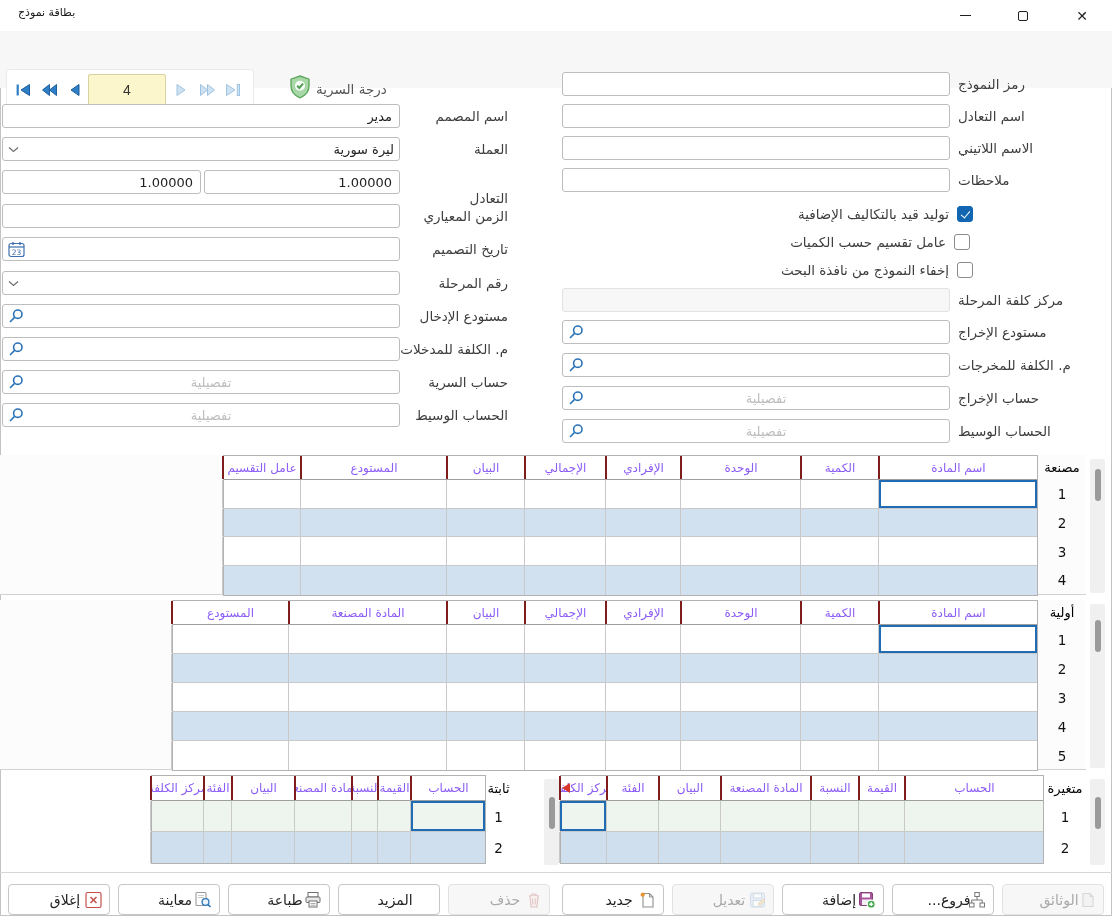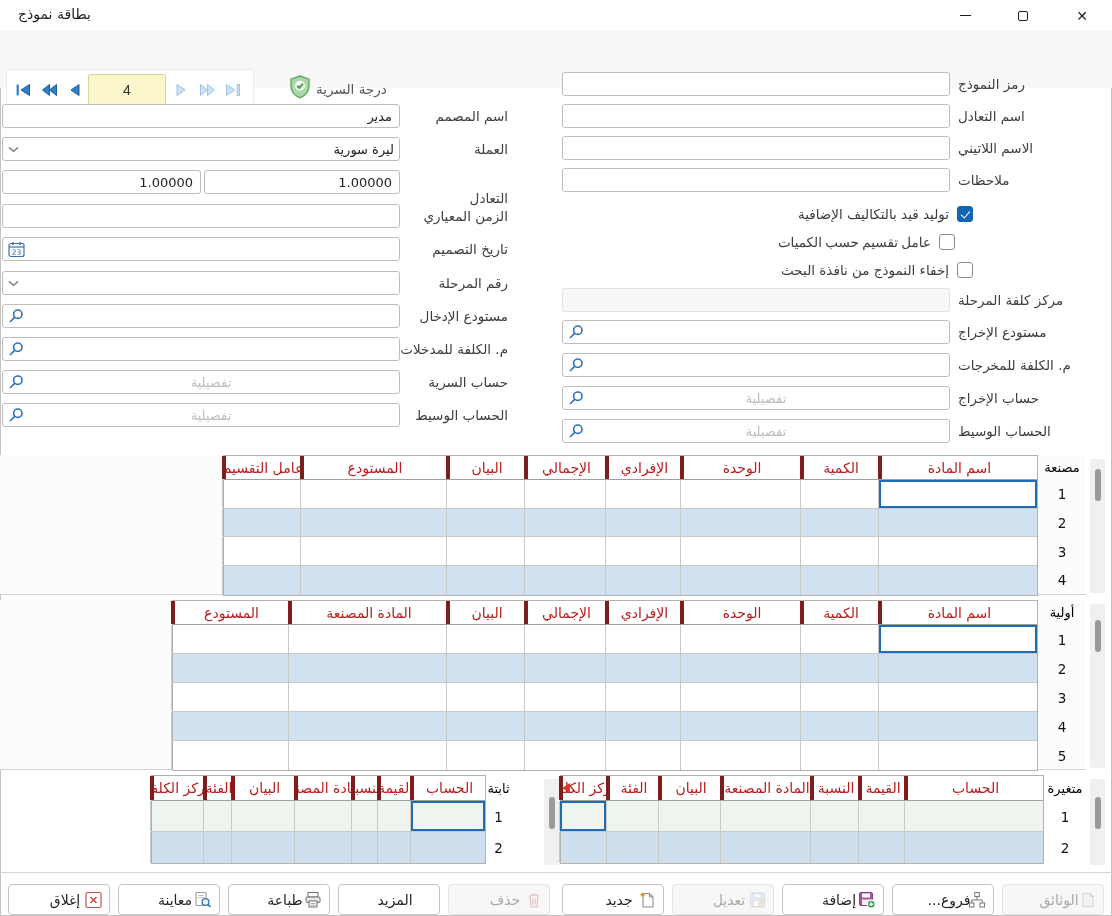--- a/index.html
+++ b/index.html
@@ -2,21 +2,21 @@
 <html lang="ar"><head>
 <meta charset="utf-8">
 <style>
   *{margin:0;padding:0;box-sizing:border-box}
   html,body{background:#ddd}
   body{font-family:"DejaVu Sans",sans-serif}
   .win{position:relative;width:1112px;height:916px;background:#fff;overflow:hidden;box-shadow:inset 0 0 0 1px #c3c3c3}
 
   
   .titlebar{position:absolute;left:0;top:0;width:100%;height:31px;background:#fff}
-  .title{position:absolute;left:18px;top:6px;font-size:14px;color:#1b1b1b;direction:rtl;white-space:nowrap}
+  .title{position:absolute;left:18px;top:6px;font-size:11px;color:#1b1b1b;direction:rtl;white-space:nowrap}
   .winbtn{position:absolute;top:0;width:46px;height:31px;display:flex;align-items:center;justify-content:center;color:#1f1f1f}
   .winbtn .bar{width:11px;height:1.4px;background:#1f1f1f}
   .winbtn .sq{width:10px;height:10px;border:1.3px solid #1f1f1f;border-radius:2px}
   .winbtn .x{font-size:14px;line-height:1}
 
   
   .toolstrip{position:absolute;left:0;top:31px;width:100%;height:57px;background:#f7f7f7}
   .recnav{position:absolute;left:6px;top:38px;width:248px;height:41px;background:#fff;border:1px solid #ebebeb;border-radius:3px}
   .navb{position:absolute;top:8px;width:24px;height:24px;display:flex;align-items:center;justify-content:center;cursor:default}
   .recno{position:absolute;left:81px;top:4px;width:78px;height:32px;background:#fbf6cb;border:1px solid #d9d2a2;text-align:center;font-size:14px;color:#333;border-radius:2px}
@@ -37,21 +37,21 @@
   .cbbox.checked{background:#1266b1;border-color:#1266b1}
   .cbbox.checked::after{content:"";position:absolute;left:5px;top:2px;width:4px;height:8px;border:solid #fff;border-width:0 1.8px 1.8px 0;transform:rotate(40deg)}
   .cblabel{font-size:13.5px;color:#3d3d3d;white-space:nowrap}
 
   
   .tpanel{position:absolute;background:#fcfcfc;border-bottom:1px solid #d2d2d2}
   .tcorner{position:absolute;display:flex;align-items:center;justify-content:center;font-size:13px;color:#000;direction:rtl;white-space:nowrap}
   .trownum{position:absolute;display:flex;align-items:center;justify-content:center;font-size:13.5px;color:#111}
   .tgrid{position:absolute;border:1px solid #b2b2b2;background:#fff}
   .thead{display:flex;direction:rtl;border-bottom:1px solid #9e9e9e;background:#fff}
-  .thcell{flex:none;display:flex;align-items:center;justify-content:center;font-size:14px;color:#b91c1c;overflow:hidden;white-space:nowrap;border-left:4px solid #7f1d1d;direction:rtl}
+  .thcell{flex:none;display:flex;align-items:center;justify-content:center;font-size:12px;color:#8b5cf6;overflow:hidden;white-space:nowrap;border-left:2px solid #7f1d1d;direction:rtl}
   .trow{display:flex;direction:rtl;border-bottom:1px solid #c9c9c9}
   .trow.last{border-bottom:none}
   .tcell{flex:none;height:100%;border-left:1px solid #c9c9c9}
   .tcell.focus{box-shadow:inset 0 0 0 2px #1f6cb4}
   .vscroll{position:absolute;width:15px;background:#f0f0f0;border-radius:2px}
   .vthumb{position:absolute;left:4.5px;width:6px;background:#9a9a9a;border-radius:3px}
   .redmark{position:absolute;width:0;height:0;border-top:5px solid transparent;border-bottom:5px solid transparent;border-right:8px solid #d8392c}
 
   
   .fdiv{position:absolute;left:0;top:872px;width:100%;height:1px;background:#d6d6d6}
@@ -137,21 +137,21 @@
   <span class="lbl" style="left:958px;top:140px">الاسم اللاتيني</span>
 
   <input class="tin" style="left: 562px; top: 168px; width: 388px;">
   <span class="lbl" style="left:958px;top:172px">ملاحظات</span>
 
   <div id="checkboxes">
       <div class="cbrow" style="right: 139px; top: 205px;">
         <span class="cbbox checked"></span>
         <span class="cblabel">توليد قيد بالتكاليف الإضافية</span>
       </div>
-      <div class="cbrow" style="right: 157px; top: 233px; font-family: Liberation Serif, serif;">
+      <div class="cbrow" style="right: 142px; top: 233px;">
         <span class="cbbox"></span>
         <span class="cblabel">عامل تقسيم حسب الكميات</span>
       </div>
       <div class="cbrow" style="right: 139px; top: 261px;">
         <span class="cbbox"></span>
         <span class="cblabel">إخفاء النموذج من نافذة البحث</span>
       </div>
     </div>
 
   <div class="wrap dis" style="left:562px;top:288px;width:388px">

